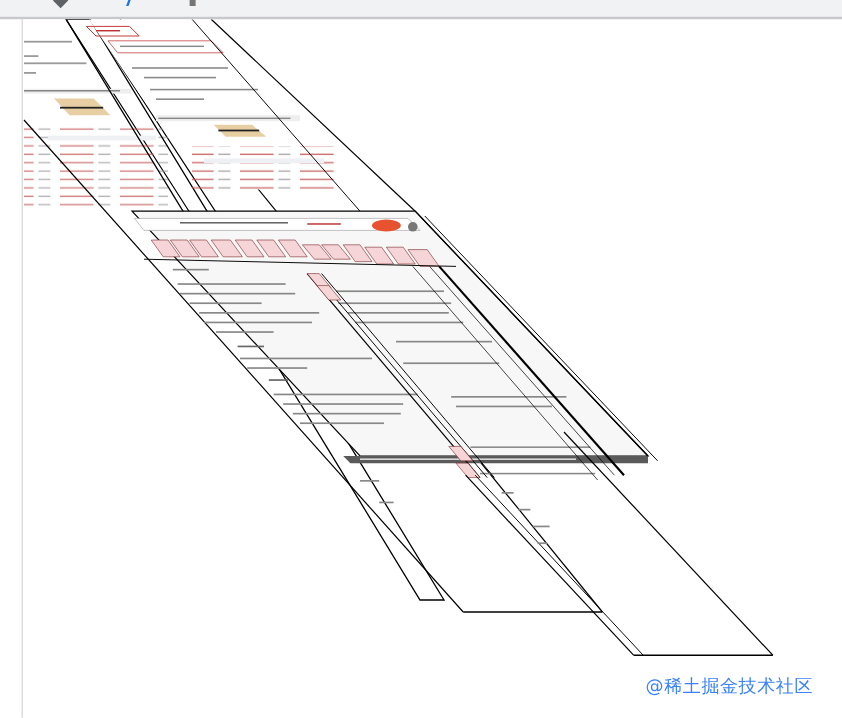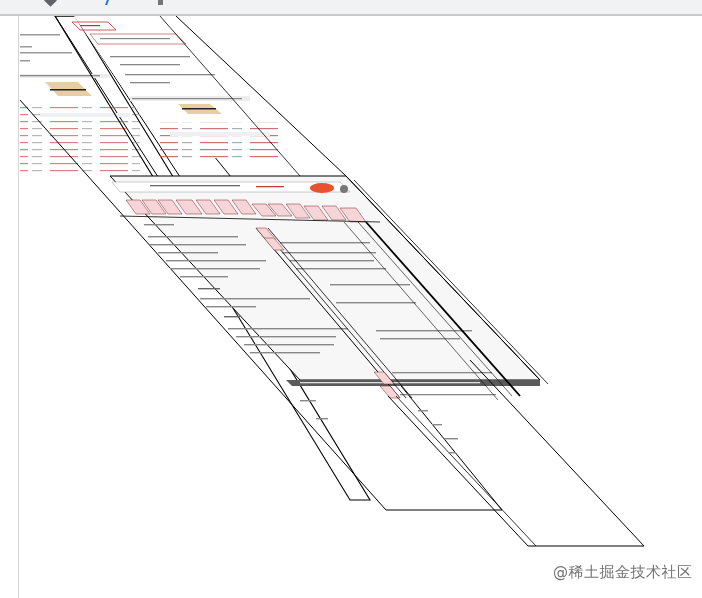--- a/index.html
+++ b/index.html
@@ -5,21 +5,21 @@
   html,body{margin:0;padding:0;}
   body{width:702px;height:598px;overflow:hidden;background:#ffffff;font-family:"Liberation Sans",sans-serif;position:relative;}
   .toolbar{position:absolute;left:0;top:0;width:702px;height:14px;background:#f1f2f4;border-bottom:2px solid #c8c8ca;}
   .tb-icon{position:absolute;top:0;}
   .tb-diamond{left:46px;top:-4px;width:9px;height:9px;background:#5f6368;transform:rotate(45deg);}
   .tb-line{left:106px;top:0;width:2px;height:5px;background:#1a73e8;transform:skewX(-20deg);}
   .tb-square{left:158px;top:0;width:5px;height:5px;background:#757575;}
   .left-rule{position:absolute;left:18px;top:16px;width:1px;height:582px;background:#d4d4d4;}
   .viewport{position:absolute;left:19px;top:16px;width:683px;height:582px;overflow:hidden;}
   svg.layers{position:absolute;left:0;top:0;}
-  .watermark{position:absolute;left:553px;top:563px;font-size:15px;color:#737373;letter-spacing:0.5px;font-family:"DejaVu Sans",sans-serif;}
+  .watermark{position:absolute;left:538px;top:563px;font-size:15px;color:#3b82f6;letter-spacing:0.5px;font-family:"DejaVu Sans",sans-serif;}
 </style>
 </head>
 <body>
 
 <div class="toolbar">
   <span class="tb-icon tb-diamond"></span>
   <span class="tb-icon tb-line"></span>
   <span class="tb-icon tb-square"></span>
 </div>
 

